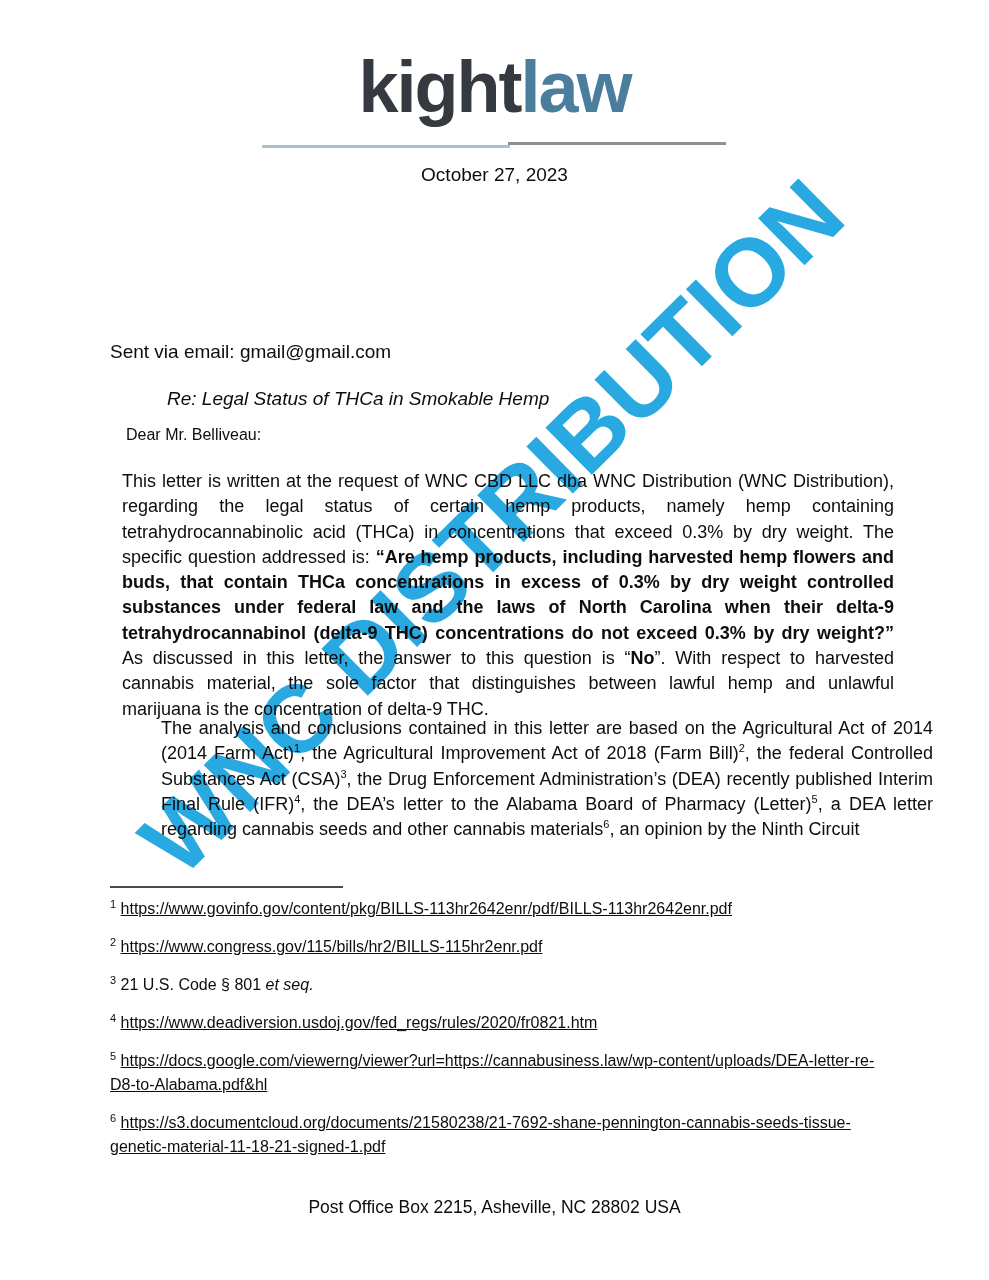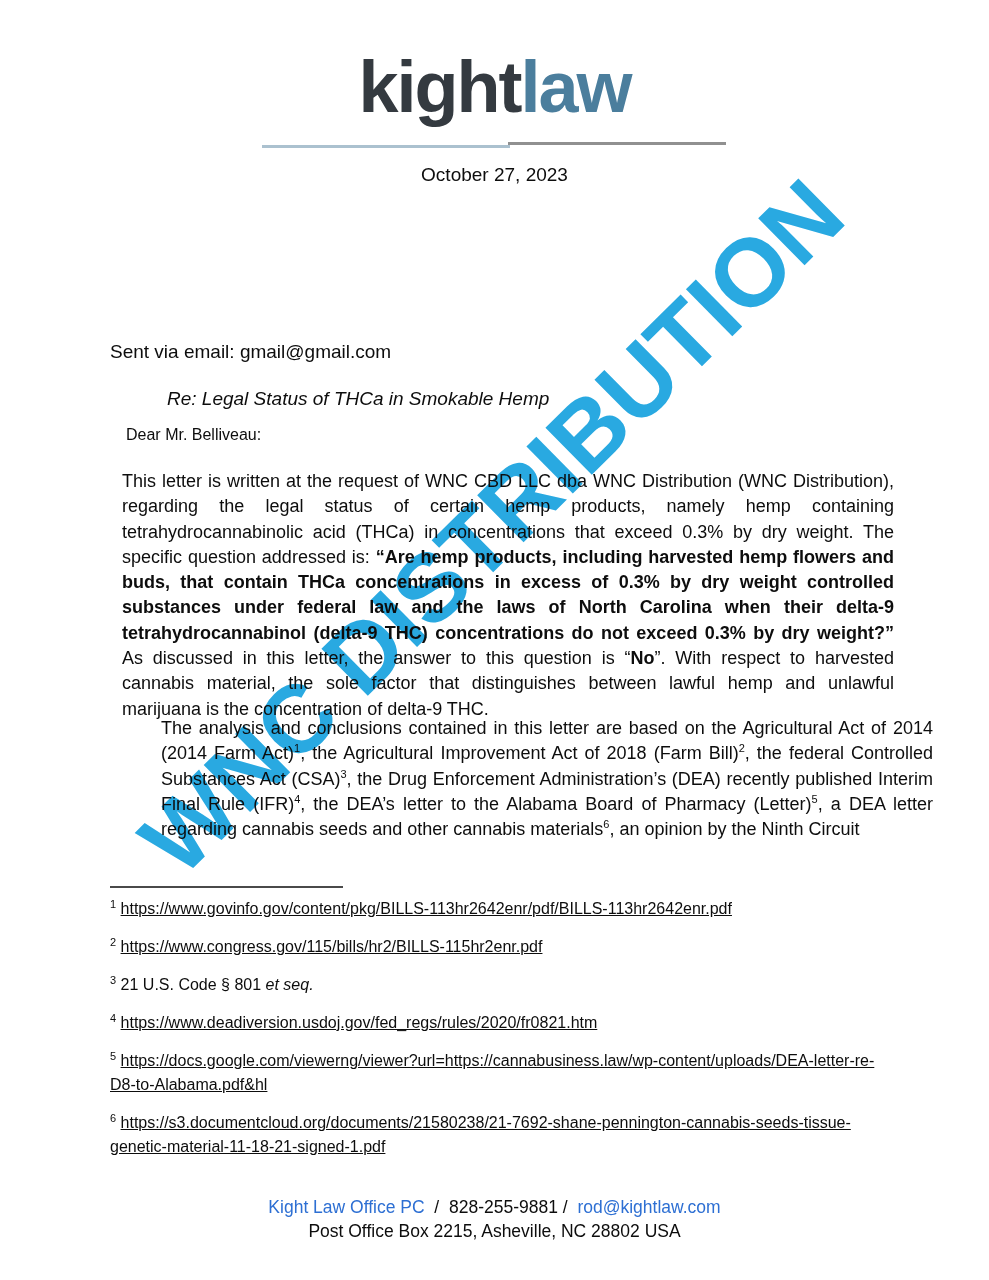--- a/index.html
+++ b/index.html
@@ -84,18 +84,17 @@
     <div class="abs footnotes">
         <div class="footnote"><sup>1</sup> <span class="lnk">https://www.govinfo.gov/content/pkg/BILLS-113hr2642enr/pdf/BILLS-113hr2642enr.pdf</span></div>
         <div class="footnote"><sup>2</sup> <span class="lnk">https://www.congress.gov/115/bills/hr2/BILLS-115hr2enr.pdf</span></div>
         <div class="footnote"><sup>3</sup> <span>21 U.S. Code § 801 </span><span class="i">et seq.</span></div>
         <div class="footnote"><sup>4</sup> <span class="lnk">https://www.deadiversion.usdoj.gov/fed_regs/rules/2020/fr0821.htm</span></div>
         <div class="footnote"><sup>5</sup> <span class="lnk">https://docs.google.com/viewerng/viewer?url=https://cannabusiness.law/wp-content/uploads/DEA-letter-re-D8-to-Alabama.pdf&amp;hl</span></div>
         <div class="footnote"><sup>6</sup> <span class="lnk">https://s3.documentcloud.org/documents/21580238/21-7692-shane-pennington-cannabis-seeds-tissue-genetic-material-11-18-21-signed-1.pdf</span></div>
       </div>
 
     <div class="abs footer">
-      <div class="footer-line1"><span class="lnk">Kight Law Office PC</span><span>  /  828-255-9881 /  </span><span class="lnk">rod@kightlaw.com</span></div>
       <div class="footer-line2">Post Office Box 2215, Asheville, NC 28802 USA</div>
     </div>
 
   </div>
 </div>
 
 </body></html>

